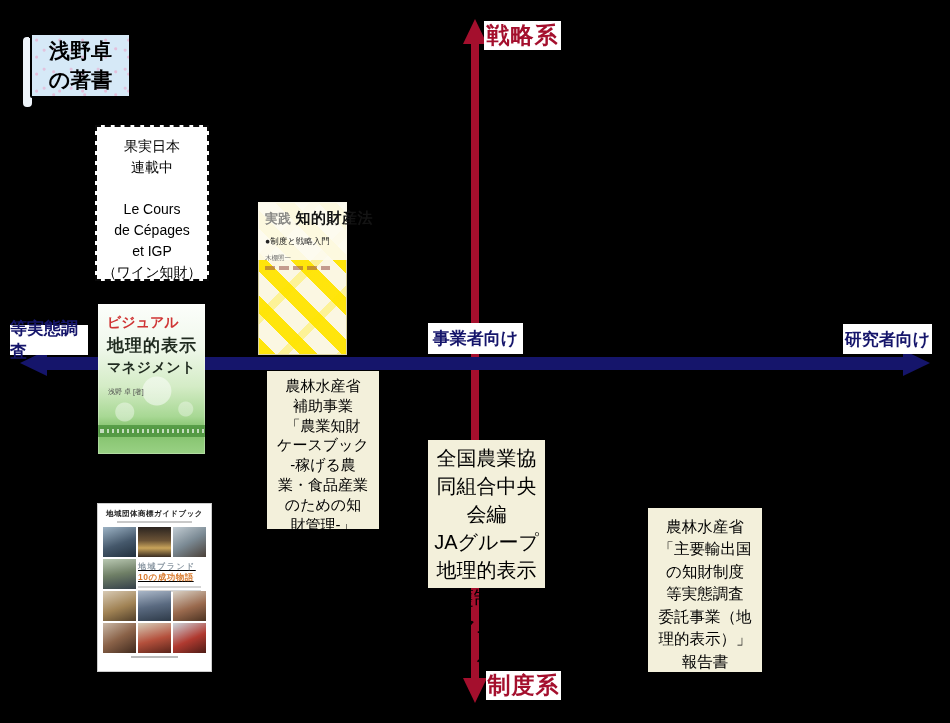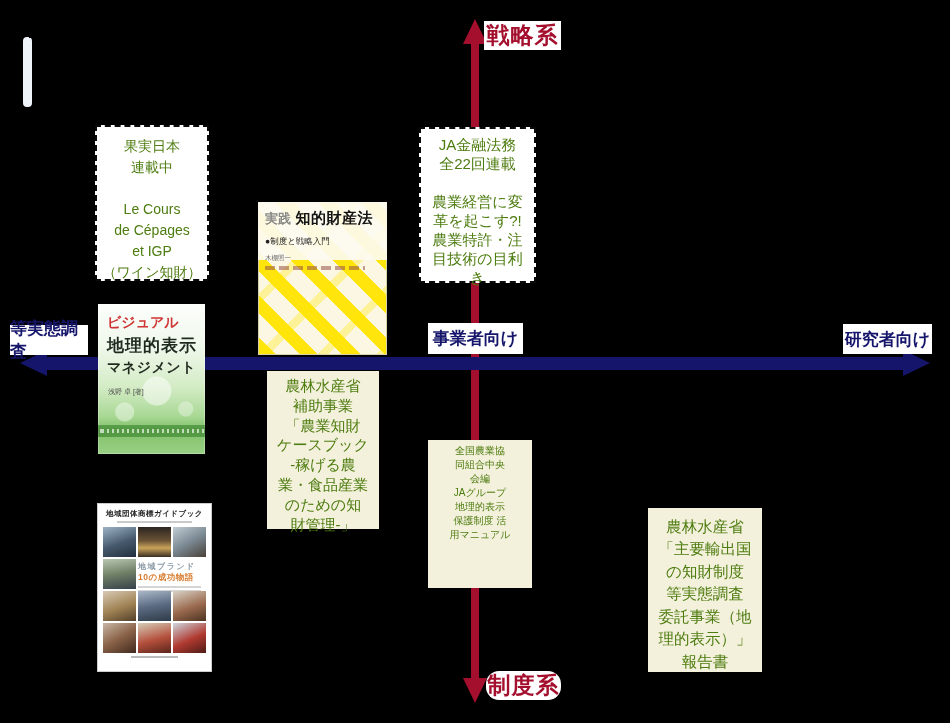--- a/index.html
+++ b/index.html
@@ -17,21 +17,21 @@
     border-top:13px solid transparent;border-bottom:13px solid transparent;border-right:27px solid #15156b;z-index:2;}
   .arr-right{position:absolute;left:903px;top:350px;width:0;height:0;
     border-top:13px solid transparent;border-bottom:13px solid transparent;border-left:27px solid #15156b;z-index:2;}
 
   
   .axis-label{position:absolute;background:#fff;display:flex;align-items:center;justify-content:center;
     font-weight:bold;z-index:4;}
   .lbl-red{color:#a40f2d;font-size:23px;letter-spacing:1px;}
   .lbl-navy{color:#15156b;font-size:17px;}
   .lbl-senryaku{left:484px;top:21px;width:77px;height:29px;}
-  .lbl-seido{left:486px;top:671px;width:75px;height:29px;border-radius:13px;}
+  .lbl-seido{left:486px;top:671px;width:75px;height:29px;}
   .lbl-ippan{left:10px;top:325px;width:78px;height:30px;}
   .lbl-jigyosha{left:428px;top:323px;width:95px;height:31px;}
   .lbl-kenkyusha{left:843px;top:324px;width:89px;height:30px;}
 
   
   .flag-pole{position:absolute;left:21px;top:35px;width:9px;height:70px;background:#eef4fa;
     border:2px solid #000;border-radius:6px;z-index:3;}
   .flag-box{position:absolute;left:30px;top:33px;width:97px;height:61px;border:2px solid #000;border-radius:2px;
     background:
       radial-gradient(circle at 20% 30%, rgba(240,150,190,.5) 0 1px, rgba(0,0,0,0) 2px),
@@ -40,68 +40,68 @@
       #d6e9f7;
     background-size:23px 17px,31px 23px,27px 19px,auto;
     display:flex;align-items:center;justify-content:center;z-index:3;}
   .flag-box .flag-text{font-size:21px;font-weight:bold;color:#000;line-height:1.35;white-space:pre-line;text-align:center;}
   .flag-hook{position:absolute;width:9px;height:10px;border:2px solid #000;border-bottom:none;border-left:none;
     border-radius:0 9px 0 0;z-index:3;}
   .hook-l{left:20px;top:26px;}
   .hook-r{left:115px;top:24px;}
 
   
-  .note{position:absolute;box-sizing:border-box;color:#4d7c0f;text-align:center;white-space:pre-line;z-index:3;}
+  .note{position:absolute;box-sizing:border-box;color:#000000;text-align:center;white-space:pre-line;z-index:3;}
   .note-dashed{background:#fff;border:2px dashed #0a0a0a;}
   .note-beige{background:#f3f0db;}
   .note-kajitsu{left:95px;top:125px;width:114px;height:156px;font-size:14px;line-height:1.5;padding-top:9px;}
   .note-jakinyu{left:419px;top:127px;width:117px;height:156px;font-size:15px;line-height:1.27;padding-top:6px;}
   .note-hojo{left:267px;top:371px;width:112px;height:158px;font-size:15px;line-height:1.32;padding-top:5px;}
-  .note-jagroup{left:428px;top:440px;width:104px;height:148px;font-size:10px;line-height:1.4;padding-top:4px;text-align:center;}
+  .note-jagroup{left:428px;top:440px;width:117px;height:148px;font-size:20px;line-height:1.4;padding-top:4px;text-align:center;}
   .note-houkoku{left:648px;top:508px;width:114px;height:164px;font-size:15.5px;line-height:1.45;padding-top:8px;}
 
   
   .book-green{position:absolute;left:98px;top:304px;width:107px;height:150px;z-index:3;
     background:
       radial-gradient(circle at 55% 58%, rgba(255,255,255,.5) 0 14px, rgba(255,255,255,0) 15px),
       radial-gradient(circle at 25% 72%, rgba(255,255,255,.4) 0 9px, rgba(255,255,255,0) 10px),
       radial-gradient(circle at 82% 70%, rgba(255,255,255,.35) 0 7px, rgba(255,255,255,0) 8px),
       linear-gradient(180deg,#fcfefb 0%,#f0f8ec 28%,#d4ecc6 55%,#a8d894 75%,#7fbf68 84%,#8fca79 93%,#99d184 100%);
     box-shadow:0 0 0 1px rgba(255,255,255,.25) inset;}
   .book-green .bg-t1{color:#cf3434;font-weight:bold;font-size:14px;margin:10px 0 2px 9px;}
   .book-green .bg-t2{color:#1f2a1f;font-weight:bold;font-size:17px;letter-spacing:1px;margin-left:9px;}
   .book-green .bg-t3{color:#1f2a1f;font-weight:bold;font-size:14px;letter-spacing:.5px;margin:2px 0 0 9px;}
   .book-green .bg-author{color:#4a4a4a;font-size:7px;margin:10px 0 0 10px;}
   .book-green .bg-band{position:absolute;left:0;bottom:17px;width:100%;height:12px;background:rgba(46,122,34,.55);
     background-image:repeating-linear-gradient(90deg,rgba(255,255,255,.65) 0 2px,rgba(255,255,255,0) 2px 5px);
     background-size:auto 4px;background-repeat:repeat-x;background-position:4px 4px;}
 
   
-  .book-yellow{position:absolute;left:258px;top:202px;width:129px;height:153px;z-index:3;
+  .book-yellow{position:absolute;left:258px;top:202px;width:89px;height:153px;z-index:3;
     background:
       repeating-linear-gradient(45deg, rgba(255,228,0,.95) 0 13px, rgba(255,255,255,0) 13px 30px),
       repeating-linear-gradient(-45deg, rgba(255,236,60,.45) 0 8px, rgba(255,255,255,0) 8px 42px),
       #fbf7e2;
     box-shadow:0 0 0 1px #d8d2a8 inset;}
   .book-yellow .top-band{position:absolute;left:0;top:0;width:100%;height:58px;background:rgba(253,251,240,.93);
     box-sizing:border-box;padding:7px 6px 0 7px;}
   .by-title{white-space:nowrap;}
   .by-prefix{color:#8a8a86;font-weight:bold;font-size:13px;}
   .by-main{color:#141414;font-weight:bold;font-size:15px;letter-spacing:.5px;}
   .by-sub{color:#232323;font-weight:normal;font-size:8.5px;margin-top:8px;}
   .by-editor{color:#6a6a6a;font-size:6.5px;margin-top:6px;}
   .by-authors{margin-top:3px;height:4px;width:86%;
     background:repeating-linear-gradient(90deg,rgba(150,80,70,.55) 0 10px,rgba(0,0,0,0) 10px 14px);}
 
   
   .book-photo{position:absolute;left:97px;top:503px;width:115px;height:169px;background:#fff;z-index:3;
     box-sizing:border-box;padding:6px 6px 0 6px;box-shadow:0 0 0 1px #ccc inset;}
   .bp-header{color:#222;font-weight:bold;font-size:7.5px;text-align:center;letter-spacing:.5px;}
   .bp-subline{height:2px;width:72%;margin:2px auto 4px auto;background:#c9c9c9;}
-  .bp-grid{display:flex;flex-direction:column;gap:2px;}
+  .bp-grid{display:flex;flex-direction:column;gap:2px;text-decoration:underline;}
   .bp-row{display:flex;gap:2px;}
   .bp-cell{width:33px;height:30px;flex:0 0 auto;}
   .bp-band{width:68px;height:30px;box-sizing:border-box;padding-top:2px;}
   .bp-band .t1{font-size:8px;font-weight:bold;letter-spacing:1.5px;color:#8b98a3;}
   .bp-band .t2{font-size:8.5px;font-weight:bold;letter-spacing:.5px;color:#d97b2e;}
   .bp-band .cap{height:2px;width:92%;background:#d5d5d5;margin-top:2px;}
   .bp-footer{height:2px;width:46%;margin:3px auto 0 auto;background:#bbb;}
   .ph1{background:linear-gradient(160deg,#9db3c5 0%,#45586b 55%,#22303d 100%);}
   .ph2{background:linear-gradient(180deg,#2b2420 0%,#6b5336 45%,#c8a35a 70%,#3a2d22 100%);}
   .ph3{background:linear-gradient(150deg,#c3cdd4 0%,#7b8a94 50%,#4a4038 100%);}
@@ -127,36 +127,32 @@
 
   <div class="axis-label lbl-red lbl-senryaku">戦略系</div>
   <div class="axis-label lbl-red lbl-seido">制度系</div>
   <div class="axis-label lbl-navy lbl-ippan">等実態調査</div>
   <div class="axis-label lbl-navy lbl-jigyosha">事業者向け</div>
   <div class="axis-label lbl-navy lbl-kenkyusha">研究者向け</div>
 
   <div class="flag-pole"></div>
   <span class="flag-hook hook-l"></span>
   <span class="flag-hook hook-r"></span>
+  <div class="flag-box">
+    <div class="flag-text">浅野卓
+の著書</div>
+  </div>
 
   <div class="note note-dashed note-kajitsu">果実日本
 連載中
 
 Le Cours
 de Cépages
 et IGP
 （ワイン知財）</div>
-  <div class="note note-dashed note-jakinyu">JA金融法務
-全22回連載
-
-農業経営に変
-革を起こす?!
-農業特許・注
-目技術の目利
-き</div>
 
   <div class="note note-beige note-hojo">農林水産省
 補助事業
 「農業知財
 ケースブック
 -稼げる農
 業・食品産業
 のための知
 財管理-」</div>
   <div class="note note-beige note-jagroup">全国農業協

